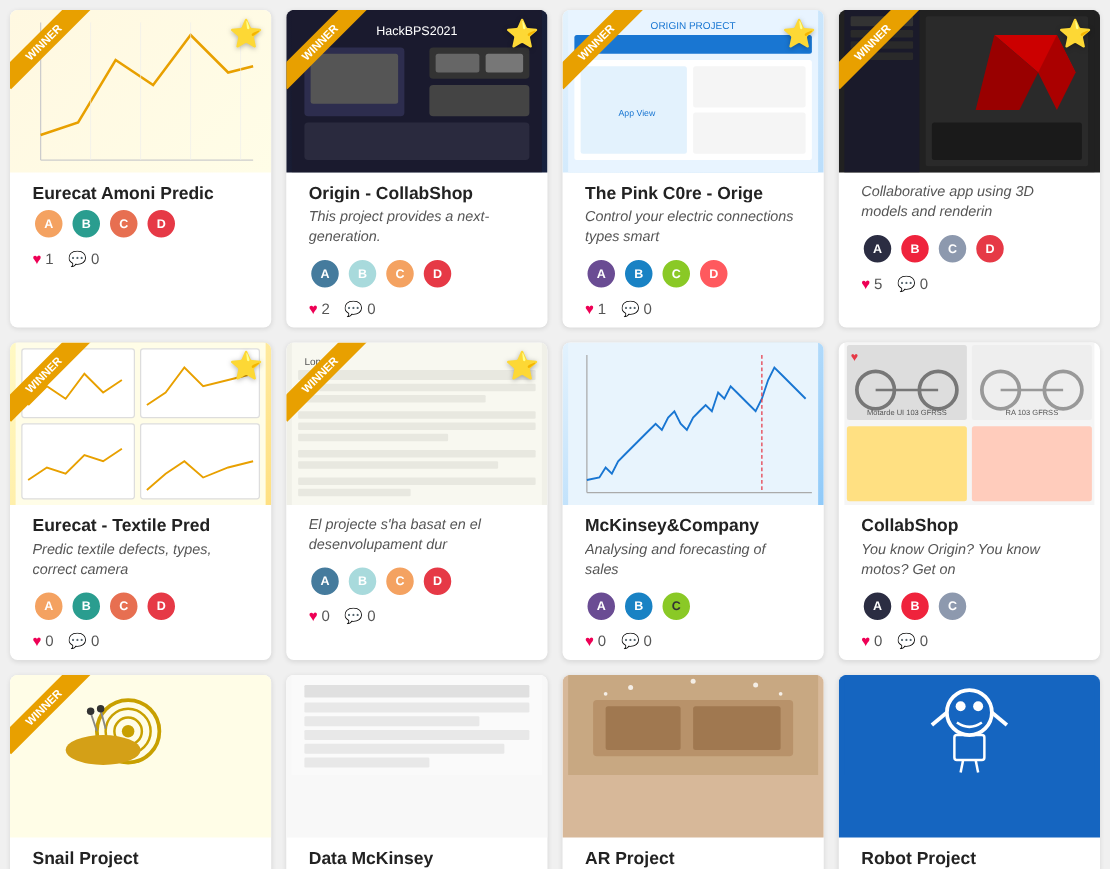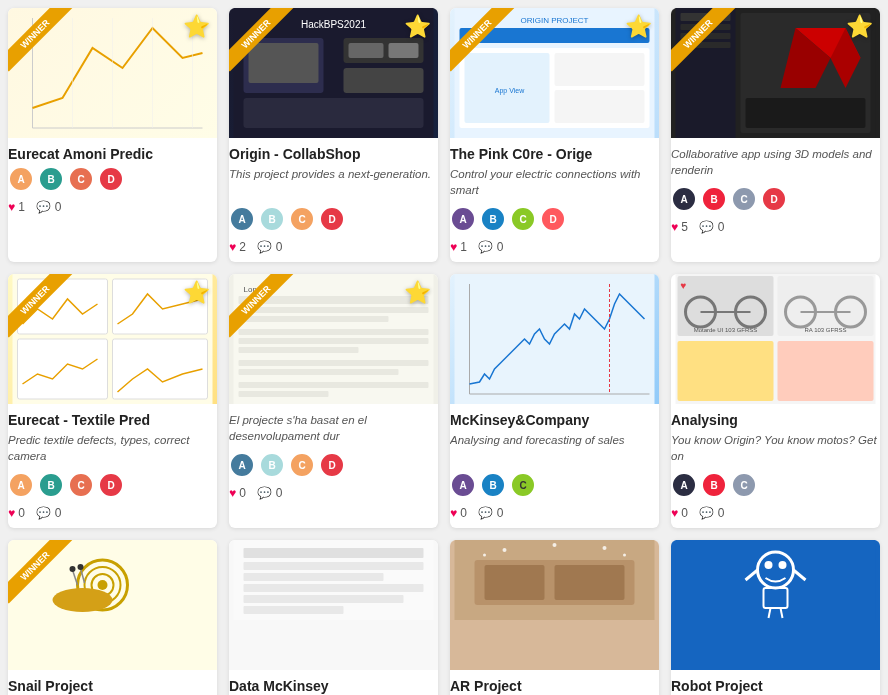--- a/index.html
+++ b/index.html
@@ -52,21 +52,21 @@
     }
     .winner-star {
       position: absolute;
       top: 6px;
       right: 6px;
       font-size: 22px;
       z-index: 3;
       filter: drop-shadow(0 1px 2px rgba(0,0,0,0.3));
     }
     .card-body {
-      padding: 8px 0;
+      padding: 8px 18px;
     }
     .card-title {
       font-size: 14px;
       font-weight: 700;
       color: #222;
       margin-bottom: 4px;
       white-space: nowrap;
       overflow: hidden;
       text-overflow: ellipsis;
     }
@@ -210,21 +210,21 @@
         <rect x="5" y="20" width="190" height="15" fill="#1976d2" rx="2"></rect>
         <rect x="5" y="40" width="190" height="80" fill="#fff" rx="2"></rect>
         <rect x="10" y="45" width="85" height="70" fill="#e3f2fd" rx="2"></rect>
         <rect x="100" y="45" width="90" height="33" fill="#f5f5f5" rx="2"></rect>
         <rect x="100" y="82" width="90" height="33" fill="#f5f5f5" rx="2"></rect>
         <text x="55" y="85" fill="#1976d2" font-size="7" text-anchor="middle">App View</text>
       </svg>
     </div>
     <div class="card-body">
       <div class="card-title">The Pink C0re - Orige</div>
-      <div class="card-desc">Control your electric connections with smart</div>
+      <div class="card-desc">Control your electric connections types smart</div>
       <div class="card-avatars">
         <div class="avatar" style="background:#6a4c93">A</div>
         <div class="avatar" style="background:#1982c4">B</div>
         <div class="avatar" style="background:#8ac926">C</div>
         <div class="avatar" style="background:#ff595e">D</div>
       </div>
       <div class="card-stats">
         <span class="stat">
             <span class="stat-icon heart">♥</span> 
             <span>1</span>
@@ -389,21 +389,21 @@
         <circle cx="175" cy="38" r="15" fill="none" stroke="#999" stroke-width="3"></circle>
         <line x1="125" y1="38" x2="175" y2="38" stroke="#999" stroke-width="2"></line>
 
         <text x="5" y="15" fill="#e63946" font-size="10">♥</text>
 
         <text x="50" y="58" fill="#555" font-size="6" text-anchor="middle">Motarde UI 103 GFRSS</text>
         <text x="150" y="58" fill="#555" font-size="6" text-anchor="middle">RA 103 GFRSS</text>
       </svg>
     </div>
     <div class="card-body">
-      <div class="card-title">Analysing</div>
+      <div class="card-title">CollabShop</div>
       <div class="card-desc">You know Origin? You know motos? Get on</div>
       <div class="card-avatars">
         <div class="avatar" style="background:#2b2d42">A</div>
         <div class="avatar" style="background:#ef233c">B</div>
         <div class="avatar" style="background:#8d99ae">C</div>
       </div>
       <div class="card-stats">
         <span class="stat"><span class="stat-icon heart">♥</span> 0</span>
         <span class="stat"><span class="stat-icon">💬</span> 0</span>
       </div>

